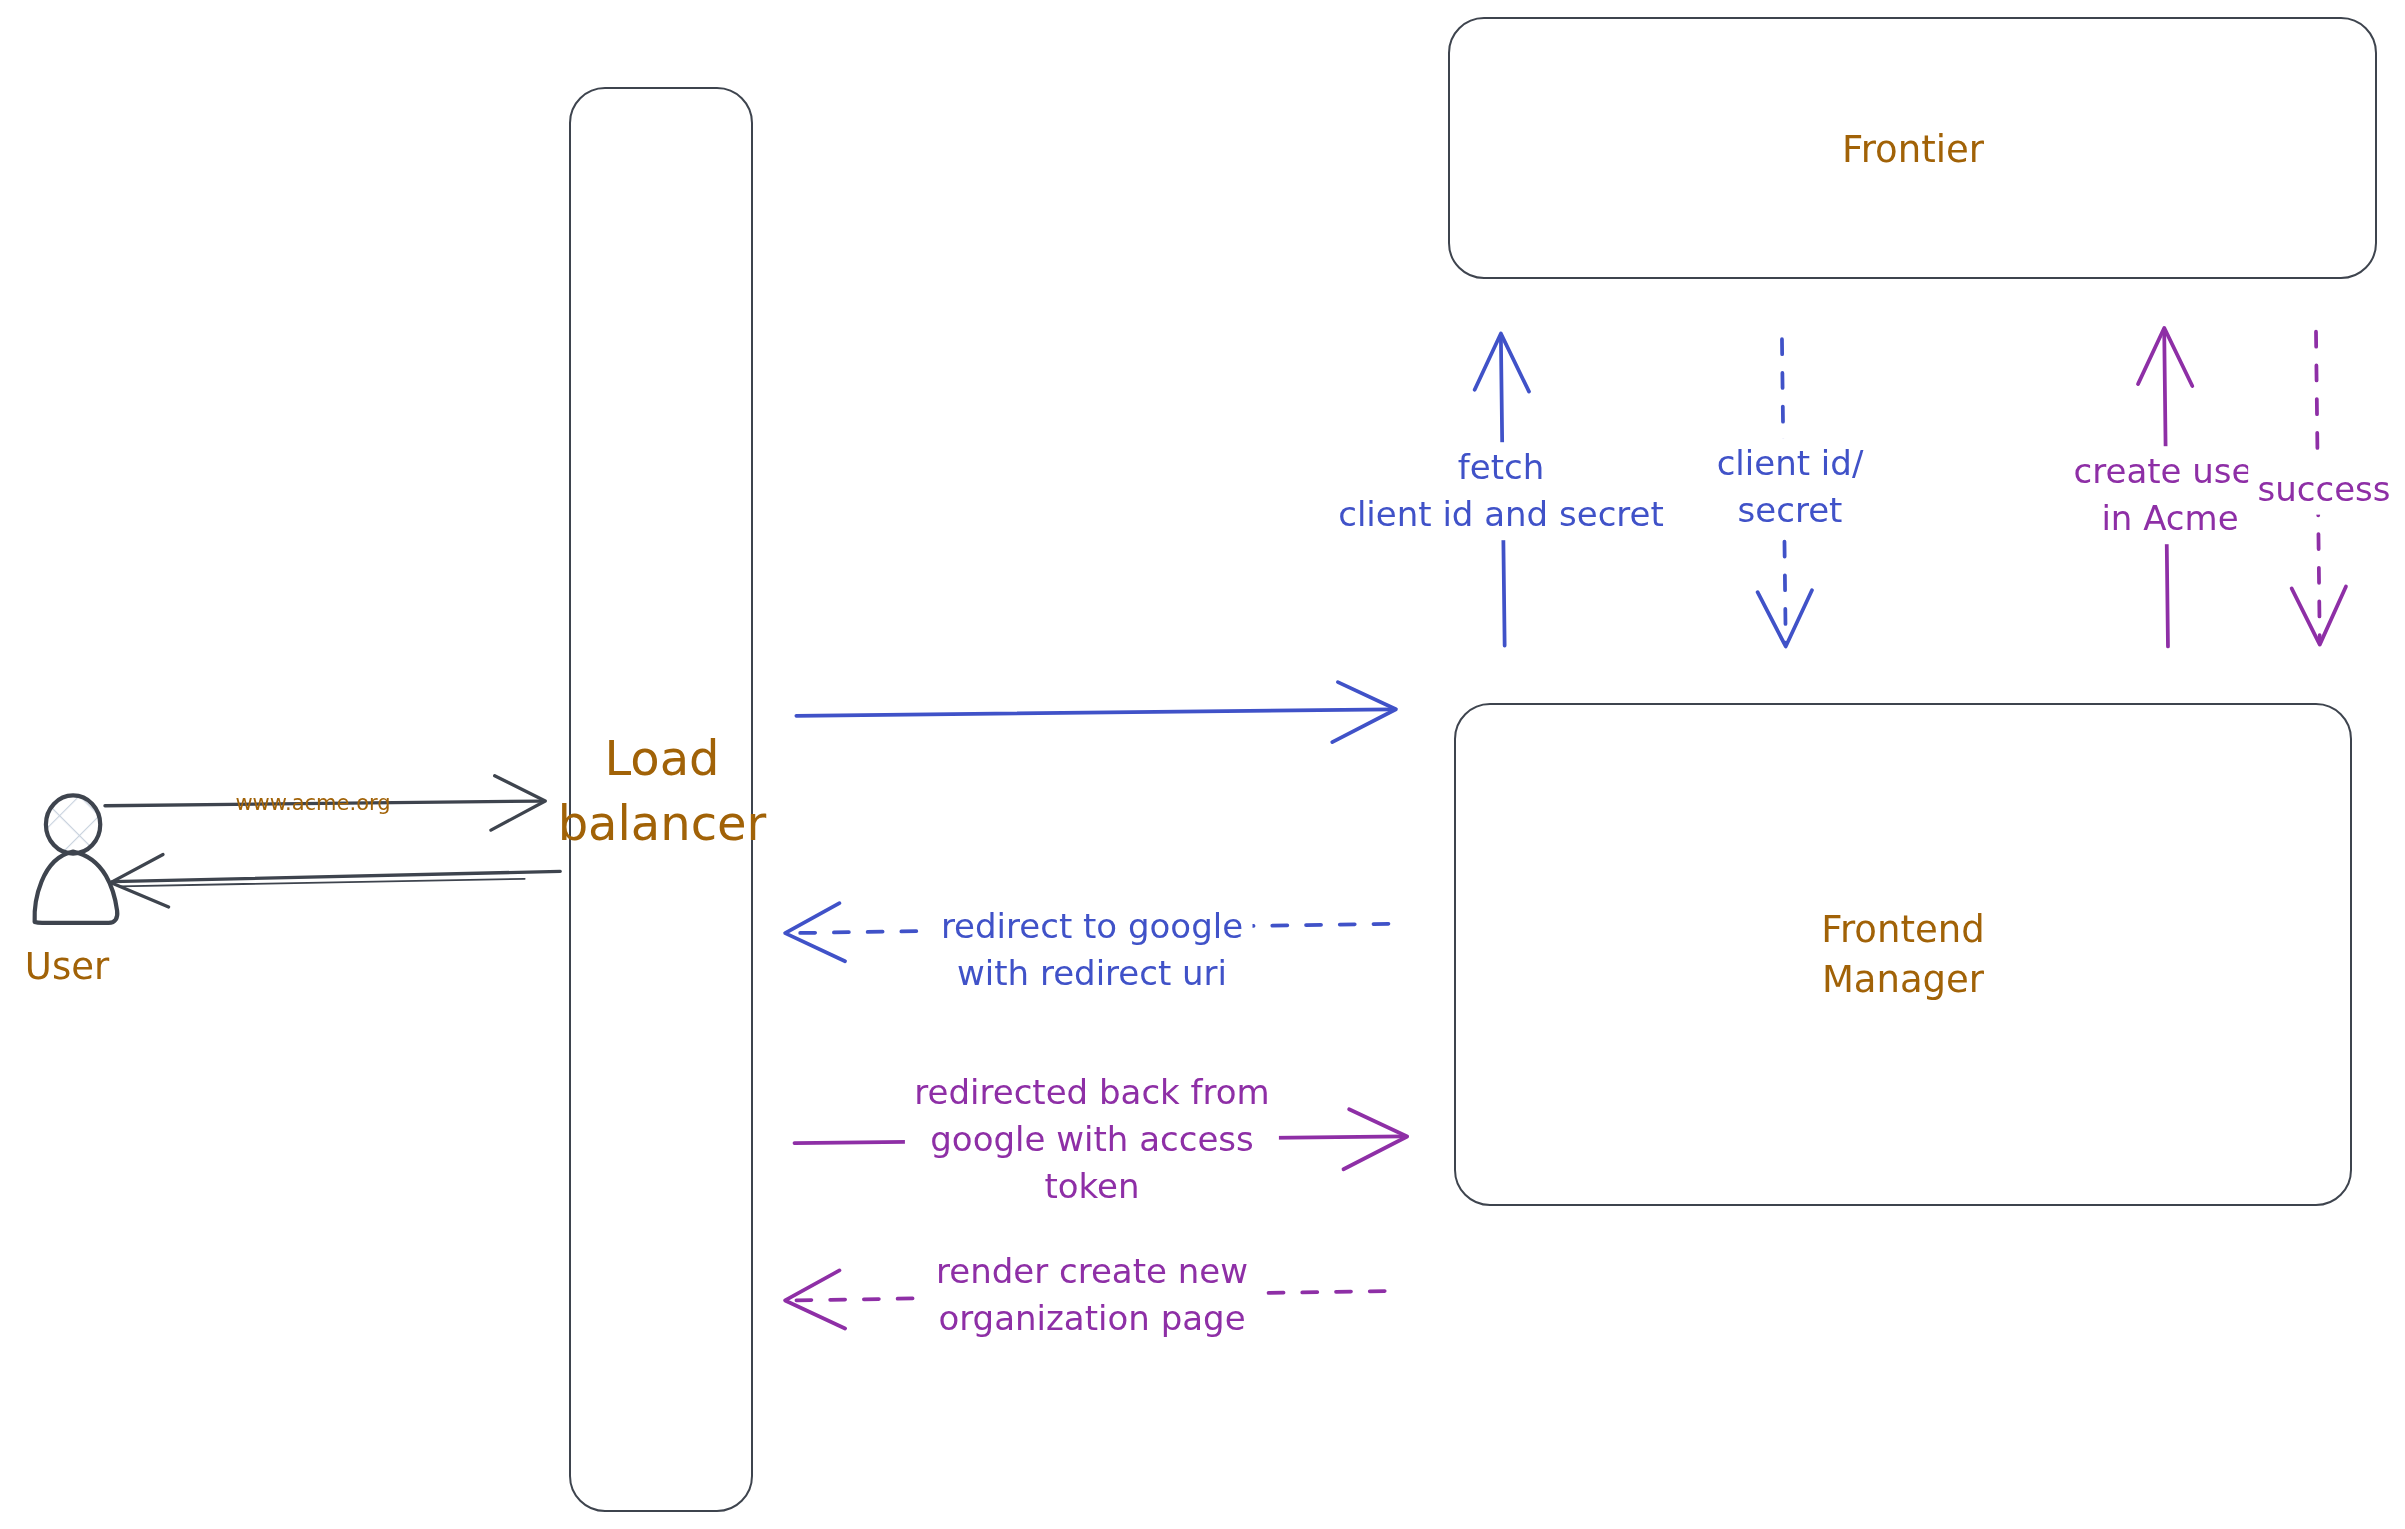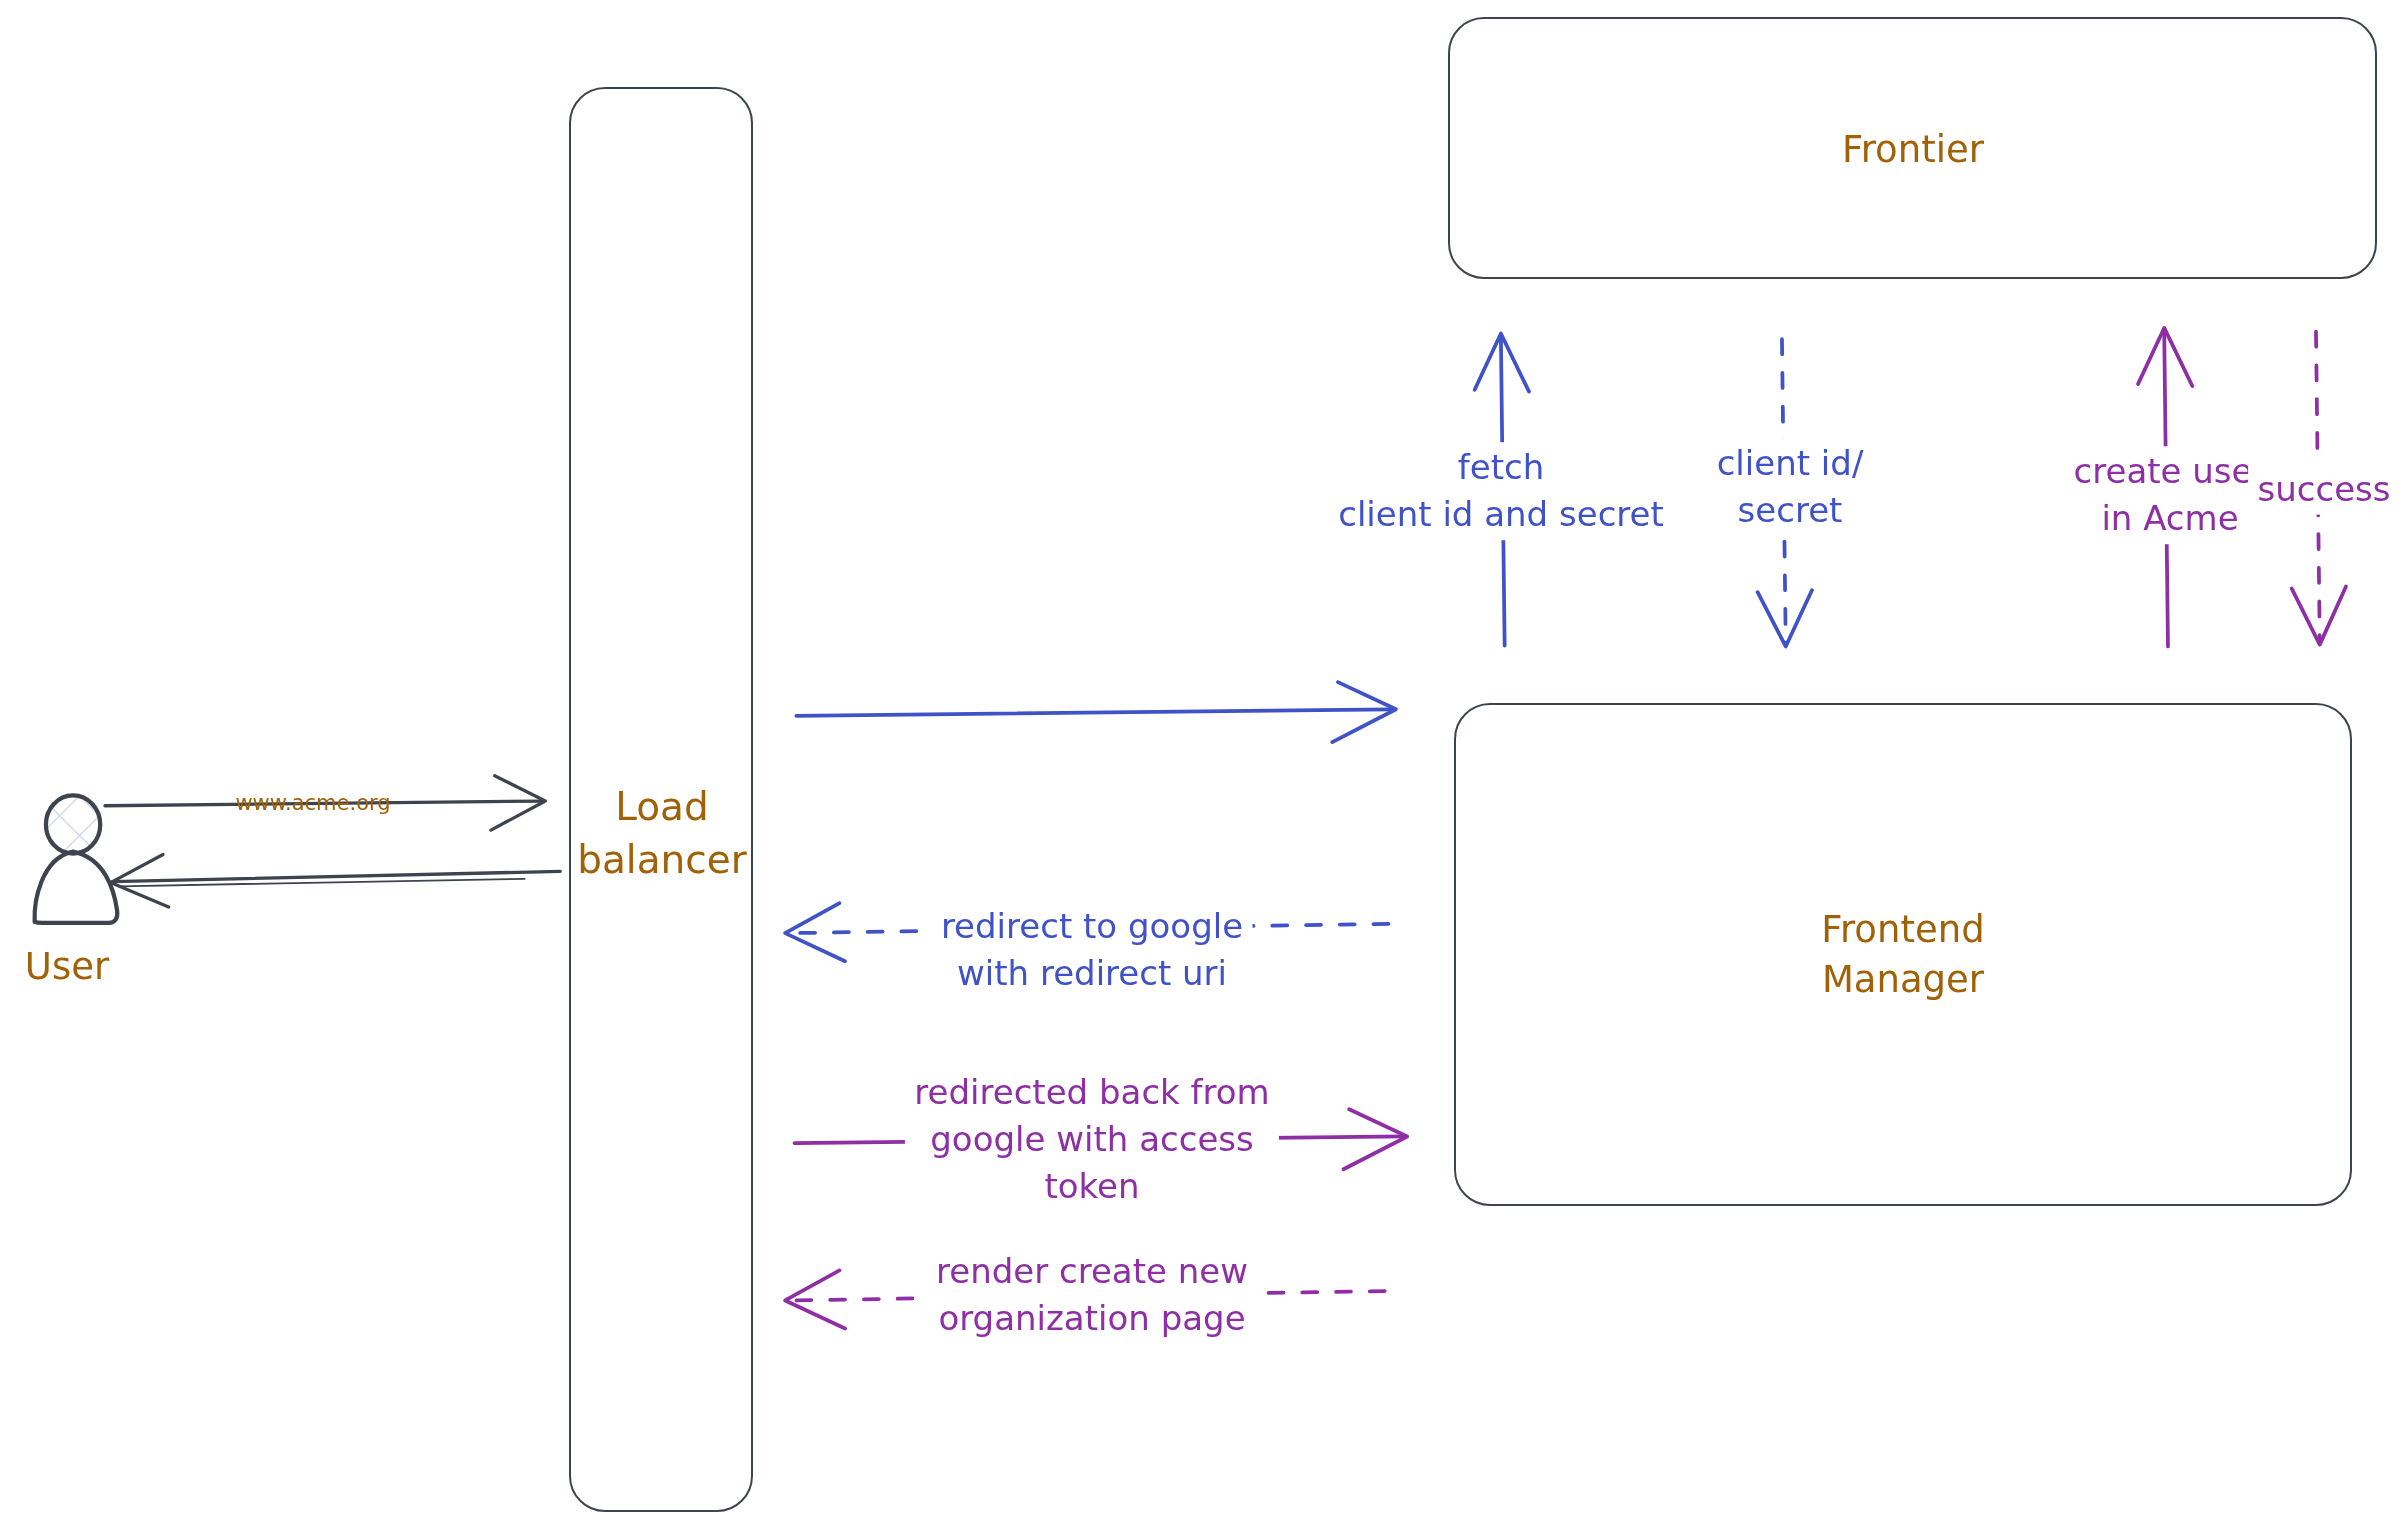--- a/index.html
+++ b/index.html
@@ -115,21 +115,21 @@
       <line x1="1478" y1="1378" x2="842" y2="1388" class="s-purple" stroke-width="4" stroke-dasharray="16 20"></line>
       <path d="M 896 1356 L 838 1388 L 902 1418" class="s-purple" stroke-width="4"></path>
     </g>
   </svg>
 
   <div class="node" style="left:569px;top:87px;width:184px;height:1425px;"></div>
   <div class="node" style="left:1448px;top:17px;width:929px;height:262px;"></div>
   <div class="node" style="left:1454px;top:703px;width:898px;height:503px;"></div>
 
   <div class="node-label c-dark" style="left:67px;top:967px;">User</div>
-  <div class="node-label c-dark" style="left:662px;top:834px;font-size:39px;">Load
+  <div class="node-label c-dark" style="left:662px;top:791px;font-size:48px;">Load
 balancer</div>
   <div class="node-label c-dark" style="left:1913px;top:150px;">Frontier</div>
   <div class="node-label c-dark" style="left:1903px;top:955px;">Frontend
 Manager</div>
 
   <div class="flow-label no-bg c-dark" style="left:313px;top:803px;font-size:21px;">www.acme.org</div>
 
 
   <div class="flow-label c-blue" style="left:1092px;top:924px;margin-top:26px;">redirect to google
 with redirect uri</div>

